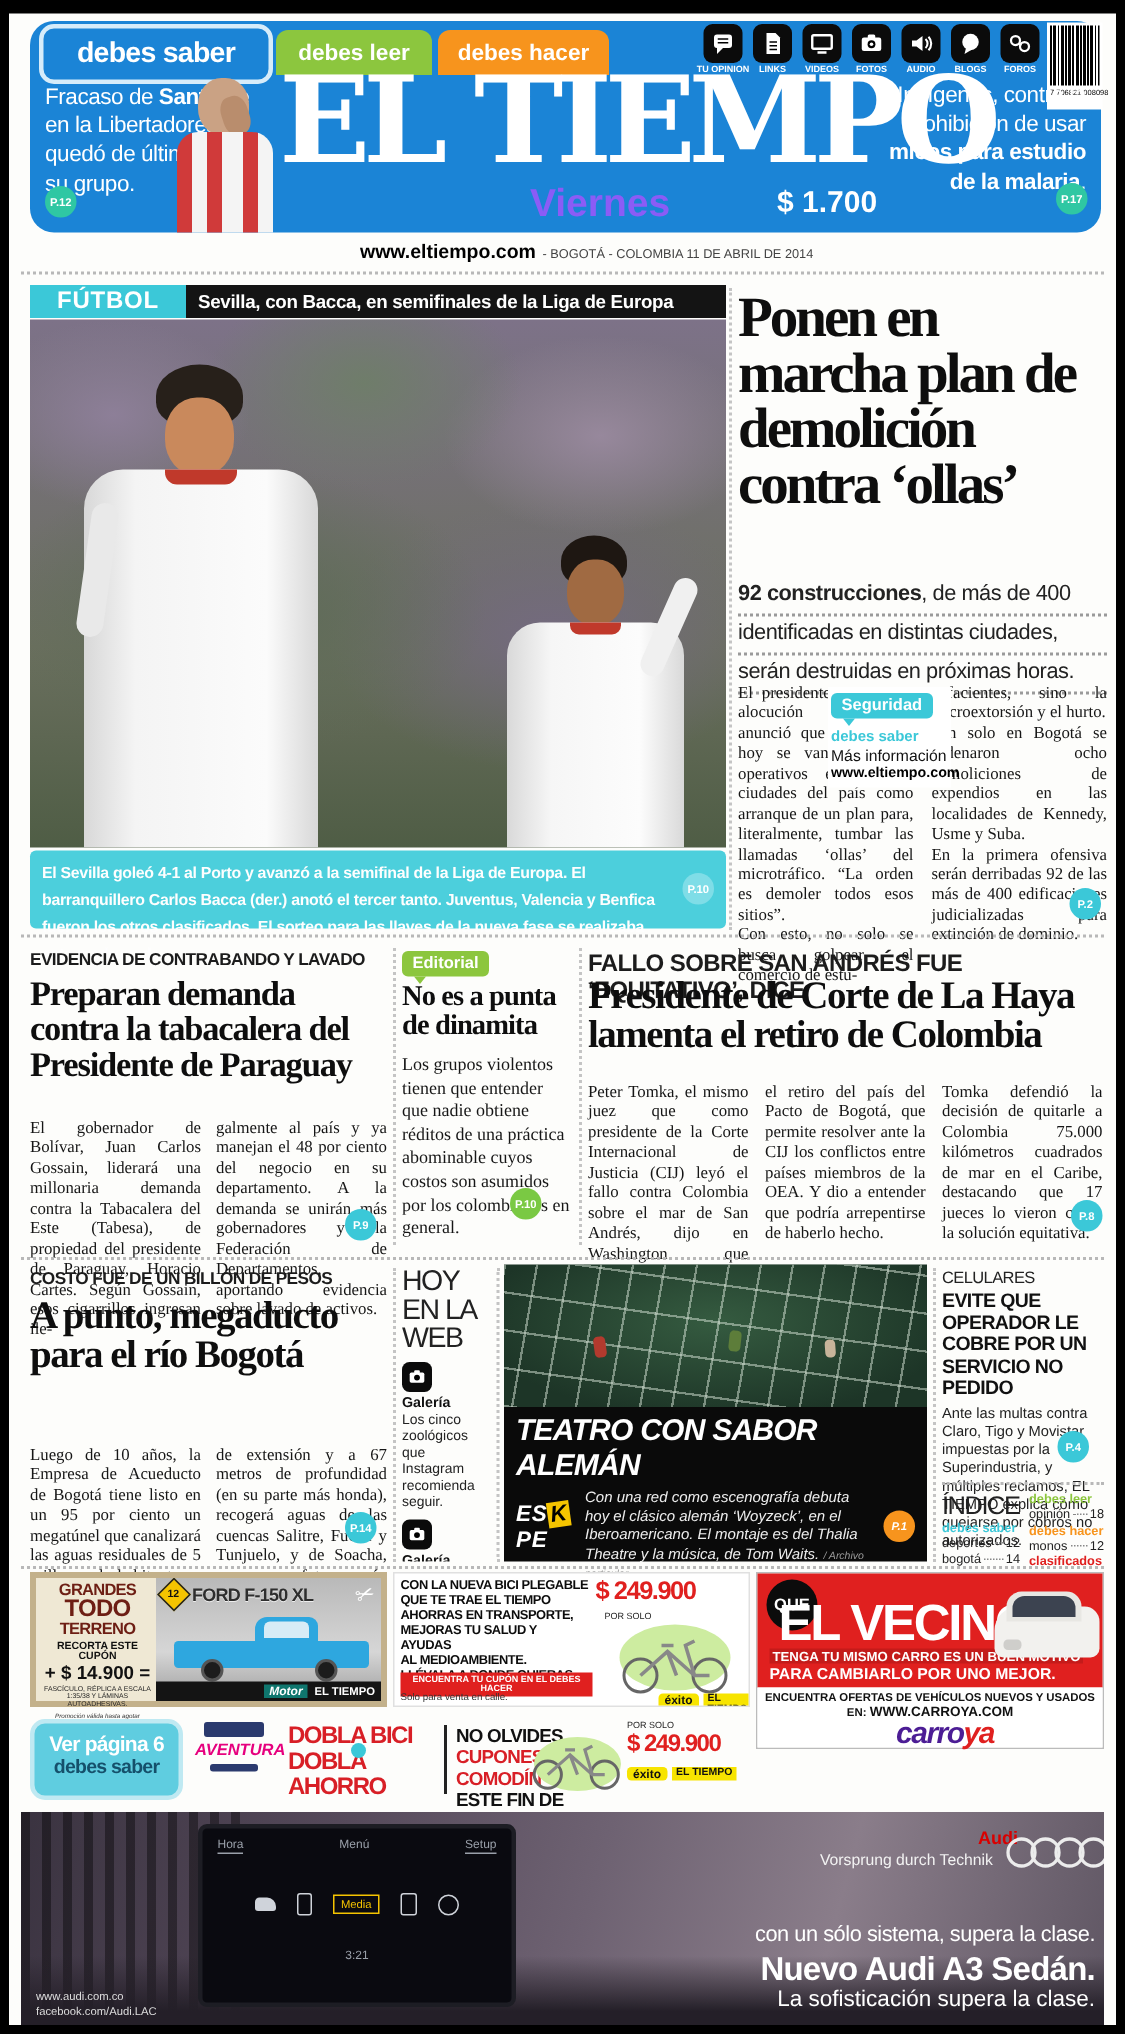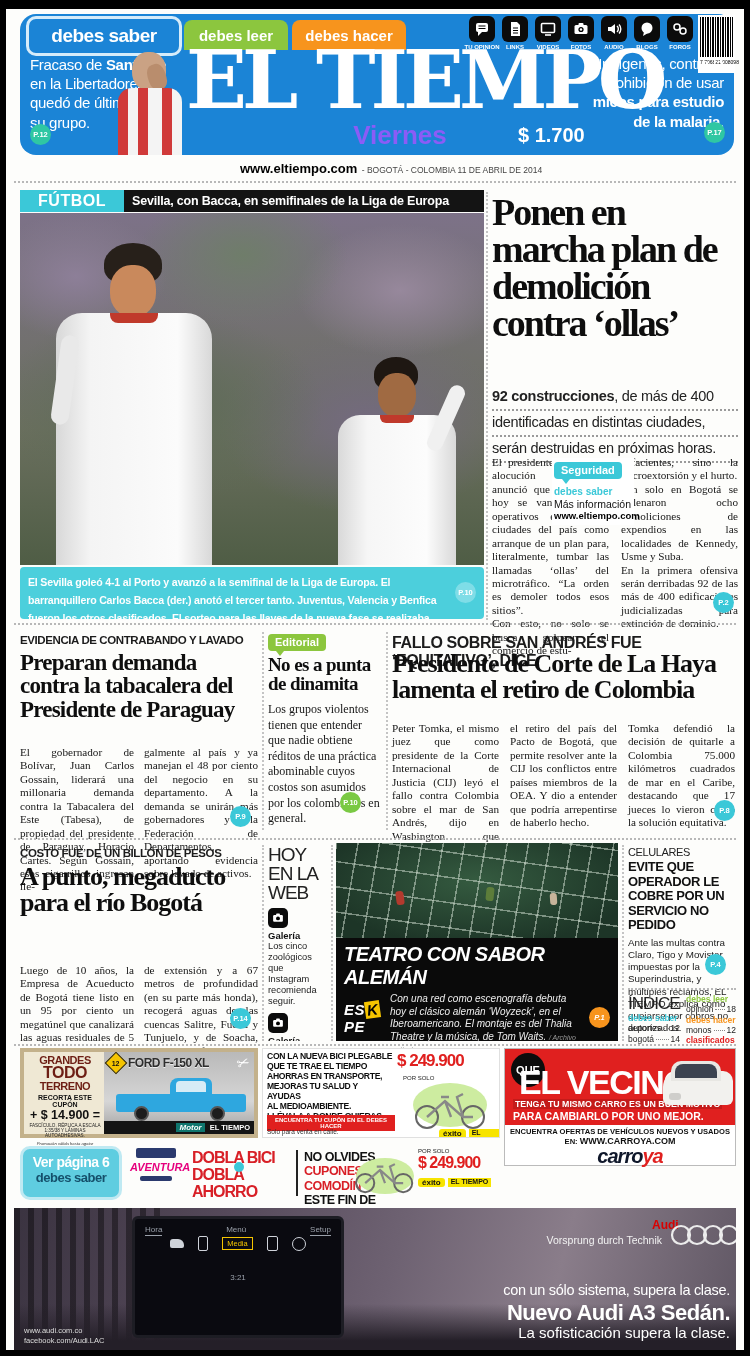--- a/index.html
+++ b/index.html
@@ -438,21 +438,21 @@
         <div class="abs" style="left:12px;top:5px;width:42px;height:14px;background:#3c4350;border-radius:8px 8px 0 0;"></div>
         <div class="abs" style="left:6px;top:34px;width:12px;height:7px;background:#cfcecb;border-radius:3px;"></div>
       </div>
     </div>
     <div style="position:relative;height:40px;background:#fff;text-align:center;padding-top:2px;box-sizing:border-box;">
       <div style="font-size:7.6px;font-weight:700;color:#111;">
         <span>ENCUENTRA OFERTAS DE VEHÍCULOS NUEVOS Y USADOS EN:</span>
         <span style="font-size:9px;">WWW.CARROYA.COM</span>
       </div>
       <div style="font-weight:700;font-style:italic;font-size:20px;letter-spacing:-1px;line-height:1;">
-        <span style="color:#0f172a;margin-left:20px;">carro</span><span style="color:#e0201f;">ya</span>
+        <span style="color:#4c1d95;margin-left:20px;">carro</span><span style="color:#e0201f;">ya</span>
       </div>
     </div>
   </div>
 
   <div class="abs" style="left:20px;top:1146px;width:102px;height:54px;background:#5fcde0;border-radius:10px;border:3px solid #bfe9f2;box-sizing:border-box;text-align:center;padding-top:5px;">
     <div style="color:#fff;font-weight:700;font-size:14px;letter-spacing:-0.5px;">Ver página 6</div>
     <div style="color:#15506b;font-weight:700;font-size:13px;letter-spacing:-0.5px;">debes saber</div>
   </div>
   <div class="abs" style="left:130px;top:1148px;width:52px;height:52px;text-align:center;">
     <div style="height:10px;background:#2b3a6e;border-radius:2px;margin:0 6px;"></div>
@@ -489,21 +489,21 @@
        linear-gradient(105deg,#3a3340 0%,#55495a 28%,#6e6272 52%,#8a7d8a 74%,#5f5663 100%);">
     <div class="abs" style="left:0;top:0;width:150px;height:100%;background:repeating-linear-gradient(90deg,rgba(0,0,0,0.4) 0 6px,transparent 6px 14px);"></div>
     <div class="abs" style="left:0;bottom:0;width:100%;height:46px;background:linear-gradient(transparent,#241f28 80%);"></div>
 
     <div class="abs" style="left:118px;top:8px;width:212px;height:122px;background:#0a0a10;border:3px solid #1d1d24;border-radius:6px;box-sizing:border-box;padding:6px 10px;">
       <div style="display:flex;justify-content:space-between;color:#9aa0aa;font-size:8px;">
         <span style="border-bottom:1px solid #9aa0aa;padding-bottom:1px;">Hora</span>
         <span>Menú</span>
         <span style="border-bottom:1px solid #9aa0aa;padding-bottom:1px;">Setup</span>
       </div>
-      <div style="display:flex;justify-content:center;align-items:center;gap:14px;">
+      <div style="display:flex;justify-content:center;align-items:center;gap:14px;margin-top:26px;">
         <span style="width:14px;height:9px;background:#cfd3da;border-radius:3px 6px 2px 2px;display:inline-block;"></span>
         <span style="width:8px;height:13px;border:1.5px solid #cfd3da;border-radius:2px;display:inline-block;"></span>
         <span style="color:#f5c400;border:1px solid #f5c400;font-size:7.5px;padding:1px 4px;">Media</span>
         <span style="width:9px;height:13px;border:1.5px solid #cfd3da;border-radius:2px;display:inline-block;"></span>
         <span style="width:12px;height:12px;border:1.5px solid #cfd3da;border-radius:50%;display:inline-block;"></span>
       </div>
       <div style="color:#9aa0aa;font-size:8px;text-align:center;margin-top:22px;">3:21</div>
     </div>
 
     <div class="abs" style="left:638px;top:10px;color:#d90000;font-weight:700;font-size:12px;">Audi</div>

